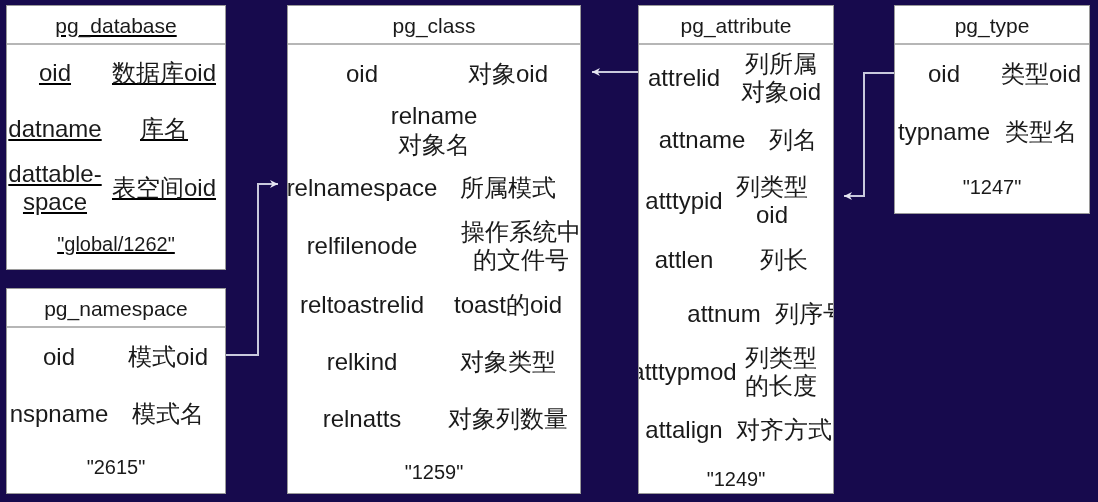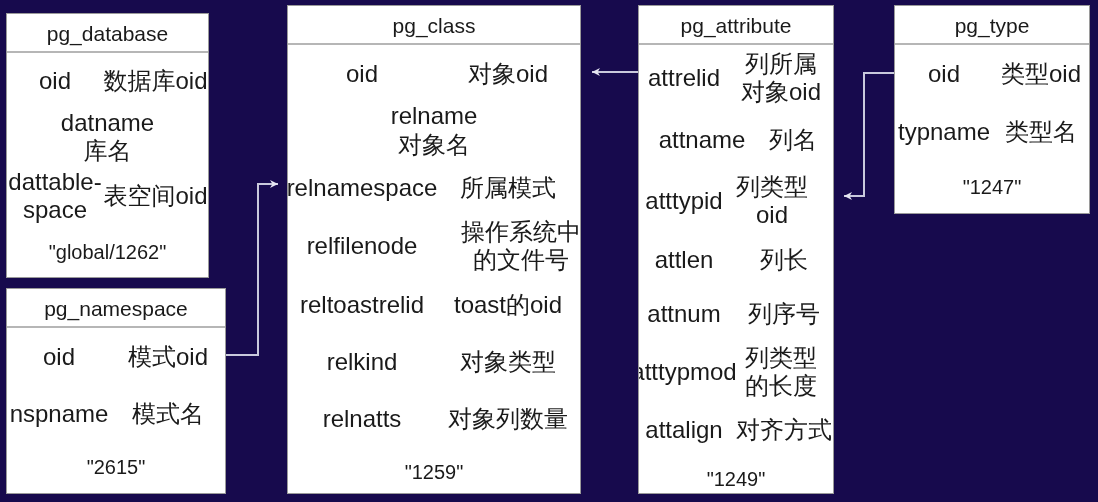--- a/index.html
+++ b/index.html
@@ -71,21 +71,21 @@
   .oid-row {
     text-align: center;
     font-size: 20px;
     color: #1a1a1a;
     display: flex;
     align-items: center;
     justify-content: center;
   }
 
   
-  #tbl-pg_database { left: 6px;   top: 13px;   width: 203px; height: 265px; }
+  #tbl-pg_database { left: 6px;   top: 5px;   width: 220px; height: 265px; text-decoration: underline; }
   #tbl-pg_namespace{ left: 6px;   top: 288px; width: 220px; height: 206px; }
   #tbl-pg_class    { left: 287px; top: 5px;   width: 294px; height: 489px; }
   #tbl-pg_attribute{ left: 638px; top: 5px;   width: 196px; height: 489px; }
   #tbl-pg_type     { left: 894px; top: 5px;   width: 196px; height: 209px; }
 
   #tbl-pg_database .col-name { width: 96px; }
   #tbl-pg_namespace .col-name{ width: 104px; }
   #tbl-pg_class .col-name    { width: 148px; }
   #tbl-pg_attribute .col-name{ width: 96px; align-items: center; }
   #tbl-pg_type .col-name     { width: 98px; }
@@ -111,21 +111,21 @@
     <div class="tbl-header">pg_database</div>
     <div class="tbl-body">
       <div class="row" style="height:56px;">
         <div class="cell col-name">
             <span>oid</span>
           </div>
         <div class="cell col-desc">
             <span>数据库oid</span>
           </div>
       </div>
-      <div class="row" style="height:56px;flex-direction:column;">
+      <div class="row" style="height:56px;">
         <div class="cell col-name">
             <span>datname</span>
           </div>
         <div class="cell col-desc">
             <span>库名</span>
           </div>
       </div>
       <div class="row" style="height:62px;">
         <div class="cell col-name wrap" style="word-break:break-all;">
             <span>dattable-space</span>
@@ -252,21 +252,21 @@
           </div>
       </div>
       <div class="row" style="height:54px;">
         <div class="cell col-name">
             <span>attlen</span>
           </div>
         <div class="cell col-desc">
             <span>列长</span>
           </div>
       </div>
-      <div class="row" style="height:54px;">
+      <div class="row" style="height:54px;margin-left:40px;">
         <div class="cell col-name">
             <span>attnum</span>
           </div>
         <div class="cell col-desc">
             <span>列序号</span>
           </div>
       </div>
       <div class="row" style="height:62px;">
         <div class="cell col-name">
             <span>atttypmod</span>

